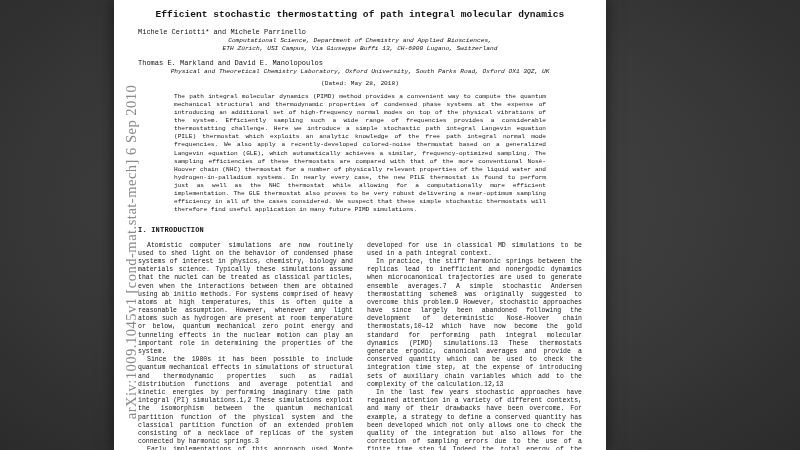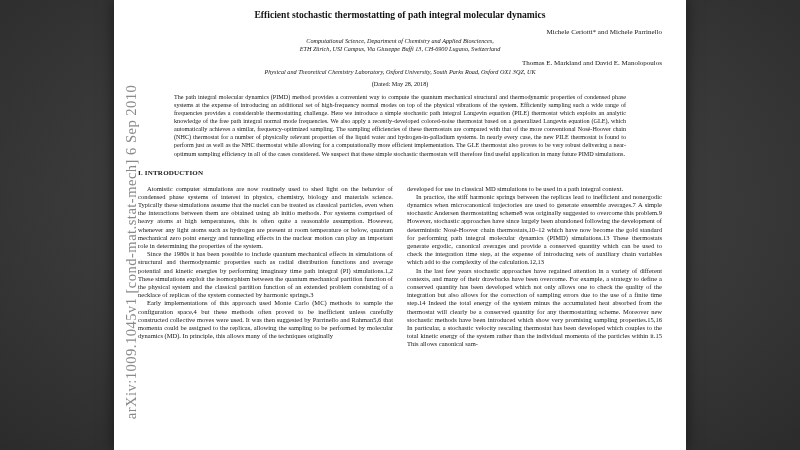--- a/index.html
+++ b/index.html
@@ -6,42 +6,43 @@
   body{
     width:800px;height:450px;overflow:hidden;
     background:#303030;
     font-family:"Liberation Serif","DejaVu Serif",serif;
   }
   .stage{
     position:relative;width:800px;height:450px;overflow:hidden;
     background:radial-gradient(ellipse at 50% 45%, #464646 0%, #3a3a3a 55%, #2b2b2b 100%);
   }
   .paper{
-    position:absolute;left:114px;top:0;width:572px;height:450px;
+    position:absolute;left:114px;top:0;width:492px;height:450px;
     background:#ffffff;color:#141414;
     box-sizing:border-box;padding:9px 24px 0 24px;
     box-shadow:0 0 14px rgba(0,0,0,0.55);
     overflow:hidden;
+    font-family:Liberation Mono, monospace;
   }
   .arxiv-stamp{
     position:absolute;left:131px;top:252px;
     transform:translate(-50%,-50%) rotate(-90deg);
     transform-origin:center;
     white-space:nowrap;
     color:#8a8a8a;
     font-family:"Liberation Serif","DejaVu Serif",serif;
     font-size:14.5px;letter-spacing:0.5px;
     z-index:5;
   }
   .title{
     text-align:center;font-weight:bold;font-size:9.6px;line-height:1.2;
     margin:0 10px;
   }
   .authors{
-    text-align:right;font-size:7px;margin-top:7px;
+    text-align:left;font-size:7px;margin-top:7px;
   }
   .affil{
     text-align:center;font-style:italic;font-size:6.2px;line-height:1.3;margin-top:1px;
   }
   .authors2{margin-top:6px;}
   .dated{
     text-align:center;font-size:6.2px;margin-top:4px;
   }
   .abstract{
     margin:6px 36px 0 36px;

